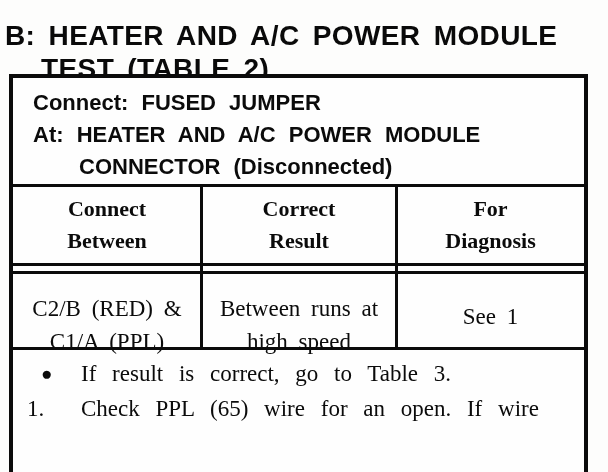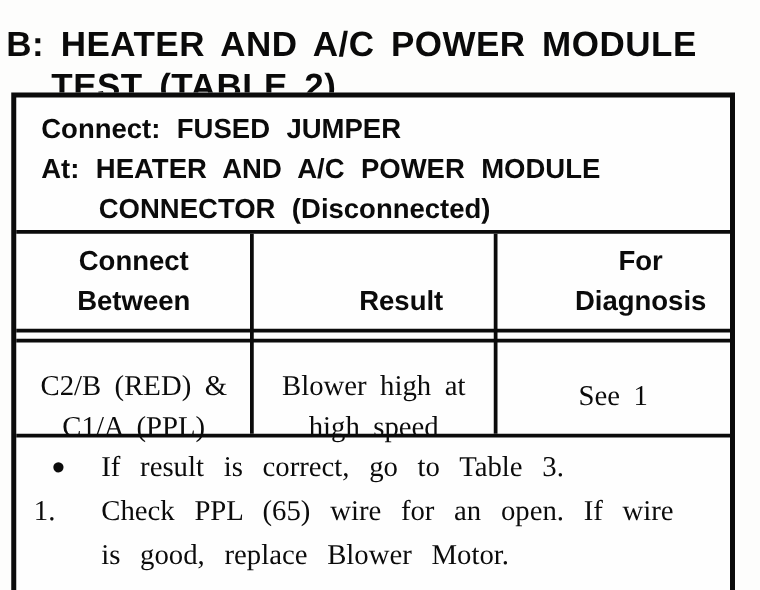--- a/index.html
+++ b/index.html
@@ -79,26 +79,25 @@
   }
   .col-divider.d1 { left: 187px; }
   .col-divider.d2 { left: 382px; }
 
   .header-row, .data-row {
     display: flex;
     box-sizing: border-box;
   }
   .header-row {
     height: 76px;
-    font-family: Liberation Sans, sans-serif;
+    font-family: Liberation Serif, serif;
     font-weight: bold;
     font-size: 22px;
     line-height: 32px;
     padding-top: 6px;
-    gap: 22px;
   }
   .double-rule {
     box-sizing: border-box;
     height: 11px;
     border-top: 3px solid #0b0b0b;
     border-bottom: 3px solid #0b0b0b;
   }
   .data-row {
     height: 73px;
     font-family: Liberation Serif, serif;
@@ -174,57 +173,56 @@
     <div class="cols-section">
       <div class="col-divider d1"></div>
       <div class="col-divider d2"></div>
 
       <div class="header-row">
         <div class="cell c1">
           <span class="hline">Connect</span><br>
           <span class="hline">Between</span>
         </div>
         <div class="cell c2">
-          <br>
+          <span class="hline">Correct</span><br>
           <span class="hline">Result</span>
         </div>
         <div class="cell c3">
           <span class="hline">For</span><br>
           <span class="hline">Diagnosis</span>
         </div>
       </div>
 
       <div class="double-rule"></div>
 
       <div class="data-row">
         <div class="cell c1">
           <span>C2/B (RED) &amp;</span><br>
           <span>C1/A (PPL)</span>
         </div>
         <div class="cell c2">
-          <span>Blower high at</span><br>
+          <span>Between runs at</span><br>
           <span>high speed</span>
         </div>
         <div class="cell c3">
           <span>See 1</span>
         </div>
       </div>
     </div>
 
     <div class="notes-section">
       <div class="note-item bullet-note">
         <span class="note-marker">●</span>
         <span class="note-body">
           <span class="note-line">If result is correct, go to Table 3.</span>
 
         </span>
       </div>
       <div class="note-item numbered-note">
         <span class="note-marker">1.</span>
         <span class="note-body">
           <span class="note-line">Check PPL (65) wire for an open. If wire</span>
-          <span class="note-line">is good, replace Blower Motor.</span>
         </span>
       </div>
     </div>
 
   </div>
 </div>
 
 </body></html>

